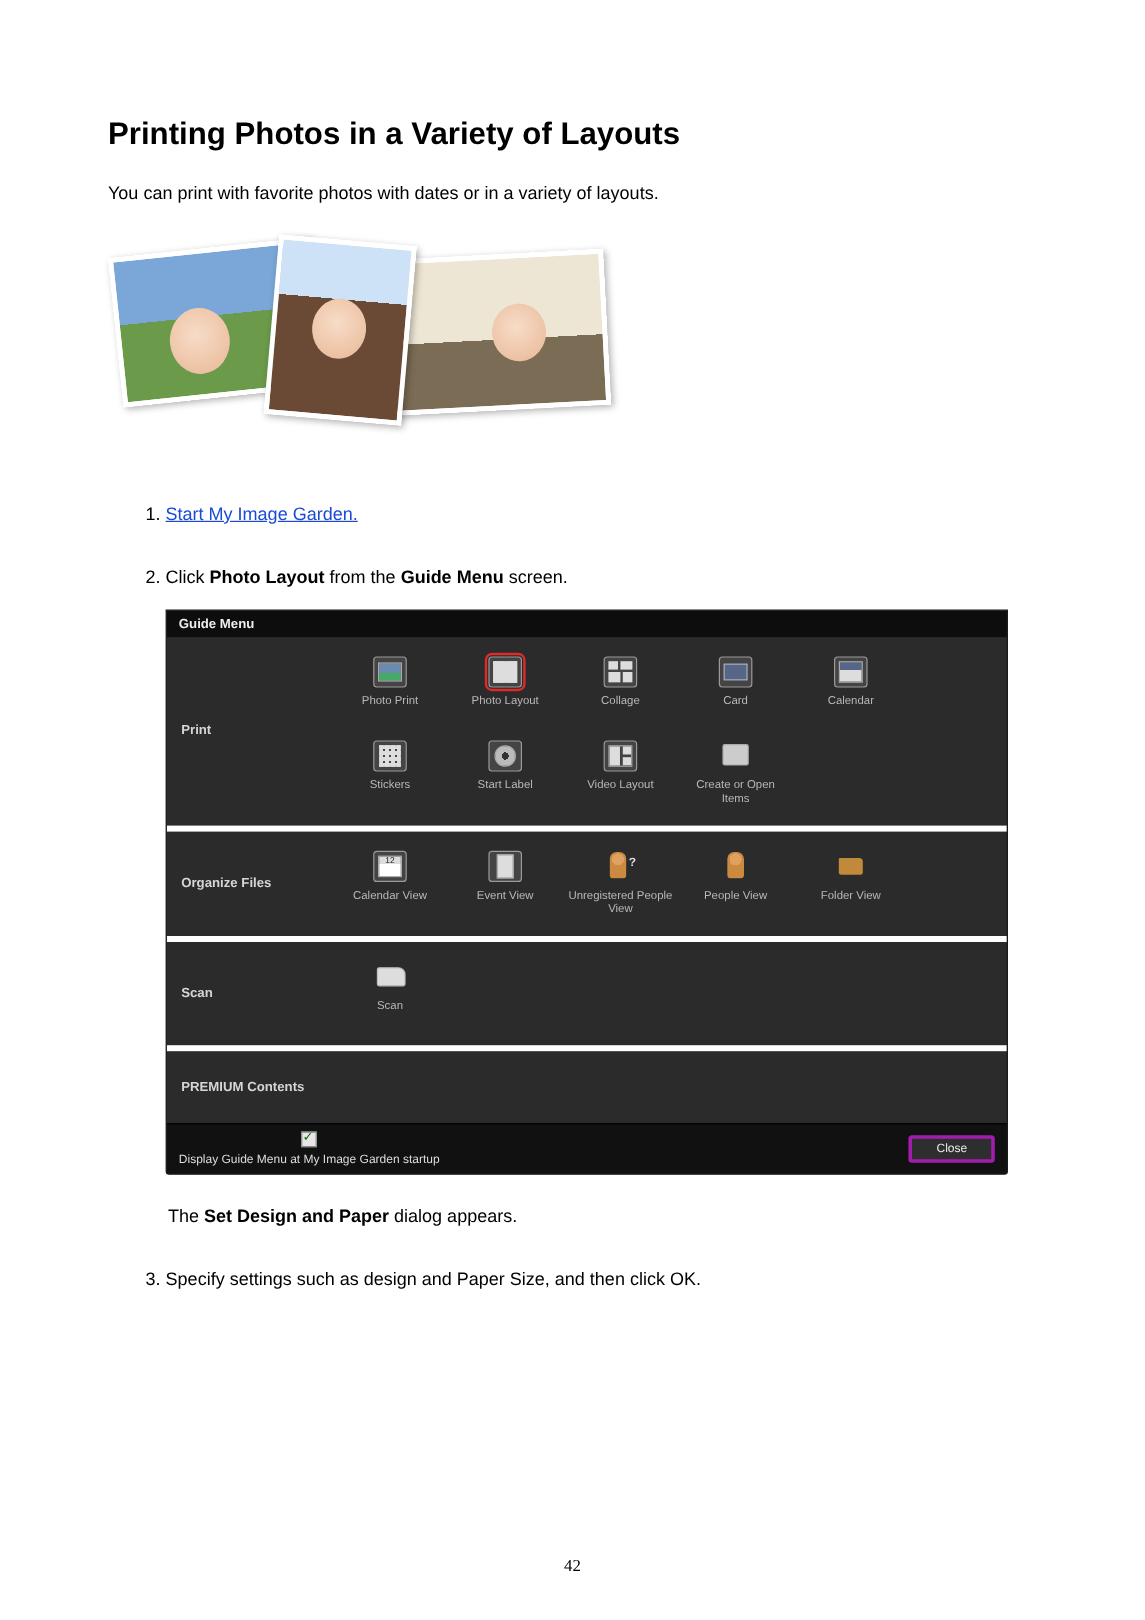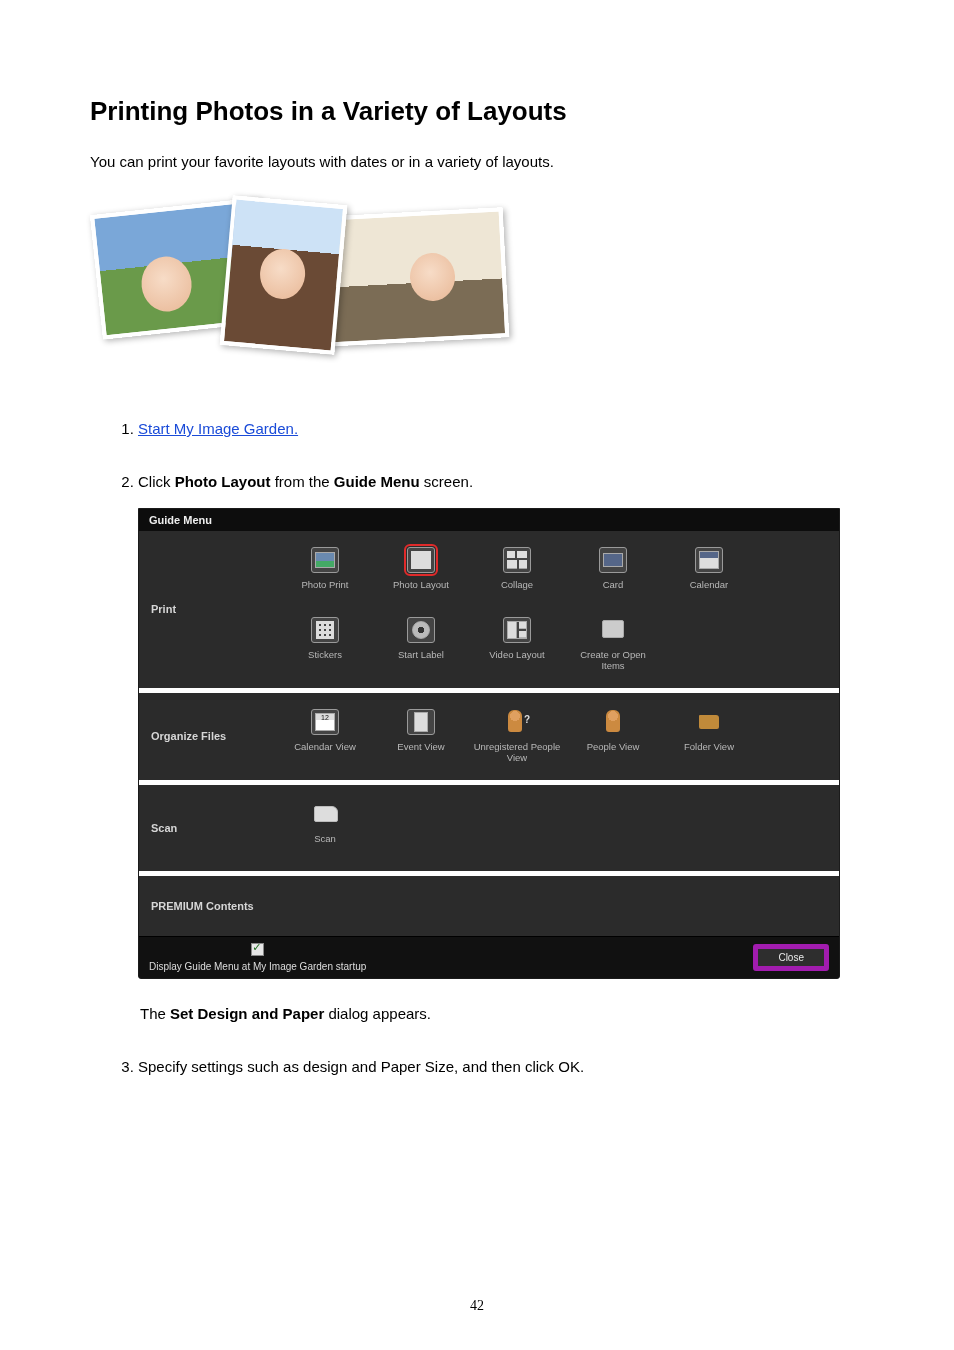--- a/index.html
+++ b/index.html
@@ -169,21 +169,21 @@
     content: "✓";
     position: absolute;
     top: -3px;
     left: 0;
     font-size: 11px;
     color: #1b6b1b;
   }
   .gm-close {
     background: #2e2e2e;
     color: #eaeaea;
-    border: 5px solid #a21caf;
+    border: 3px solid #a21caf;
     border-radius: 3px;
     font-size: 10px;
     padding: 3px 20px;
   }
 
   
   .ic-photo::after   { content:""; position:absolute; left:3px; right:3px; top:4px; bottom:4px; border:1px solid #aaa; background:linear-gradient(#6a8ab0 55%, #4a6 55%);}
   .ic-layout::after  { content:""; position:absolute; left:3px; right:3px; top:3px; bottom:3px; background:linear-gradient(to right,#ddd 48%,transparent 48% 52%,#ddd 52%),linear-gradient(#ddd 48%,transparent 48% 52%,#ddd 52%);}
   .ic-collage::after { content:""; position:absolute; left:3px; right:3px; top:3px; bottom:3px; background:
       linear-gradient(#ddd,#ddd) left top/40% 40% no-repeat,
@@ -234,21 +234,21 @@
     font-family: "Times New Roman", serif;
   }
 </style>
 </head>
 <body>
 
 <div class="page">
 
   <h1 class="title">Printing Photos in a Variety of Layouts</h1>
 
-  <p class="intro">You can print your favorite layouts with dates or in a variety of layouts.</p>
+  <p class="intro">You can print with favorite photos with dates or in a variety of layouts.</p>
 
   <div class="hero">
     <div class="ph ph1">
         <span class="face"></span>
       </div>
     <div class="ph ph3">
         <span class="face"></span>
       </div>
     <div class="ph ph2">
         <span class="face"></span>

